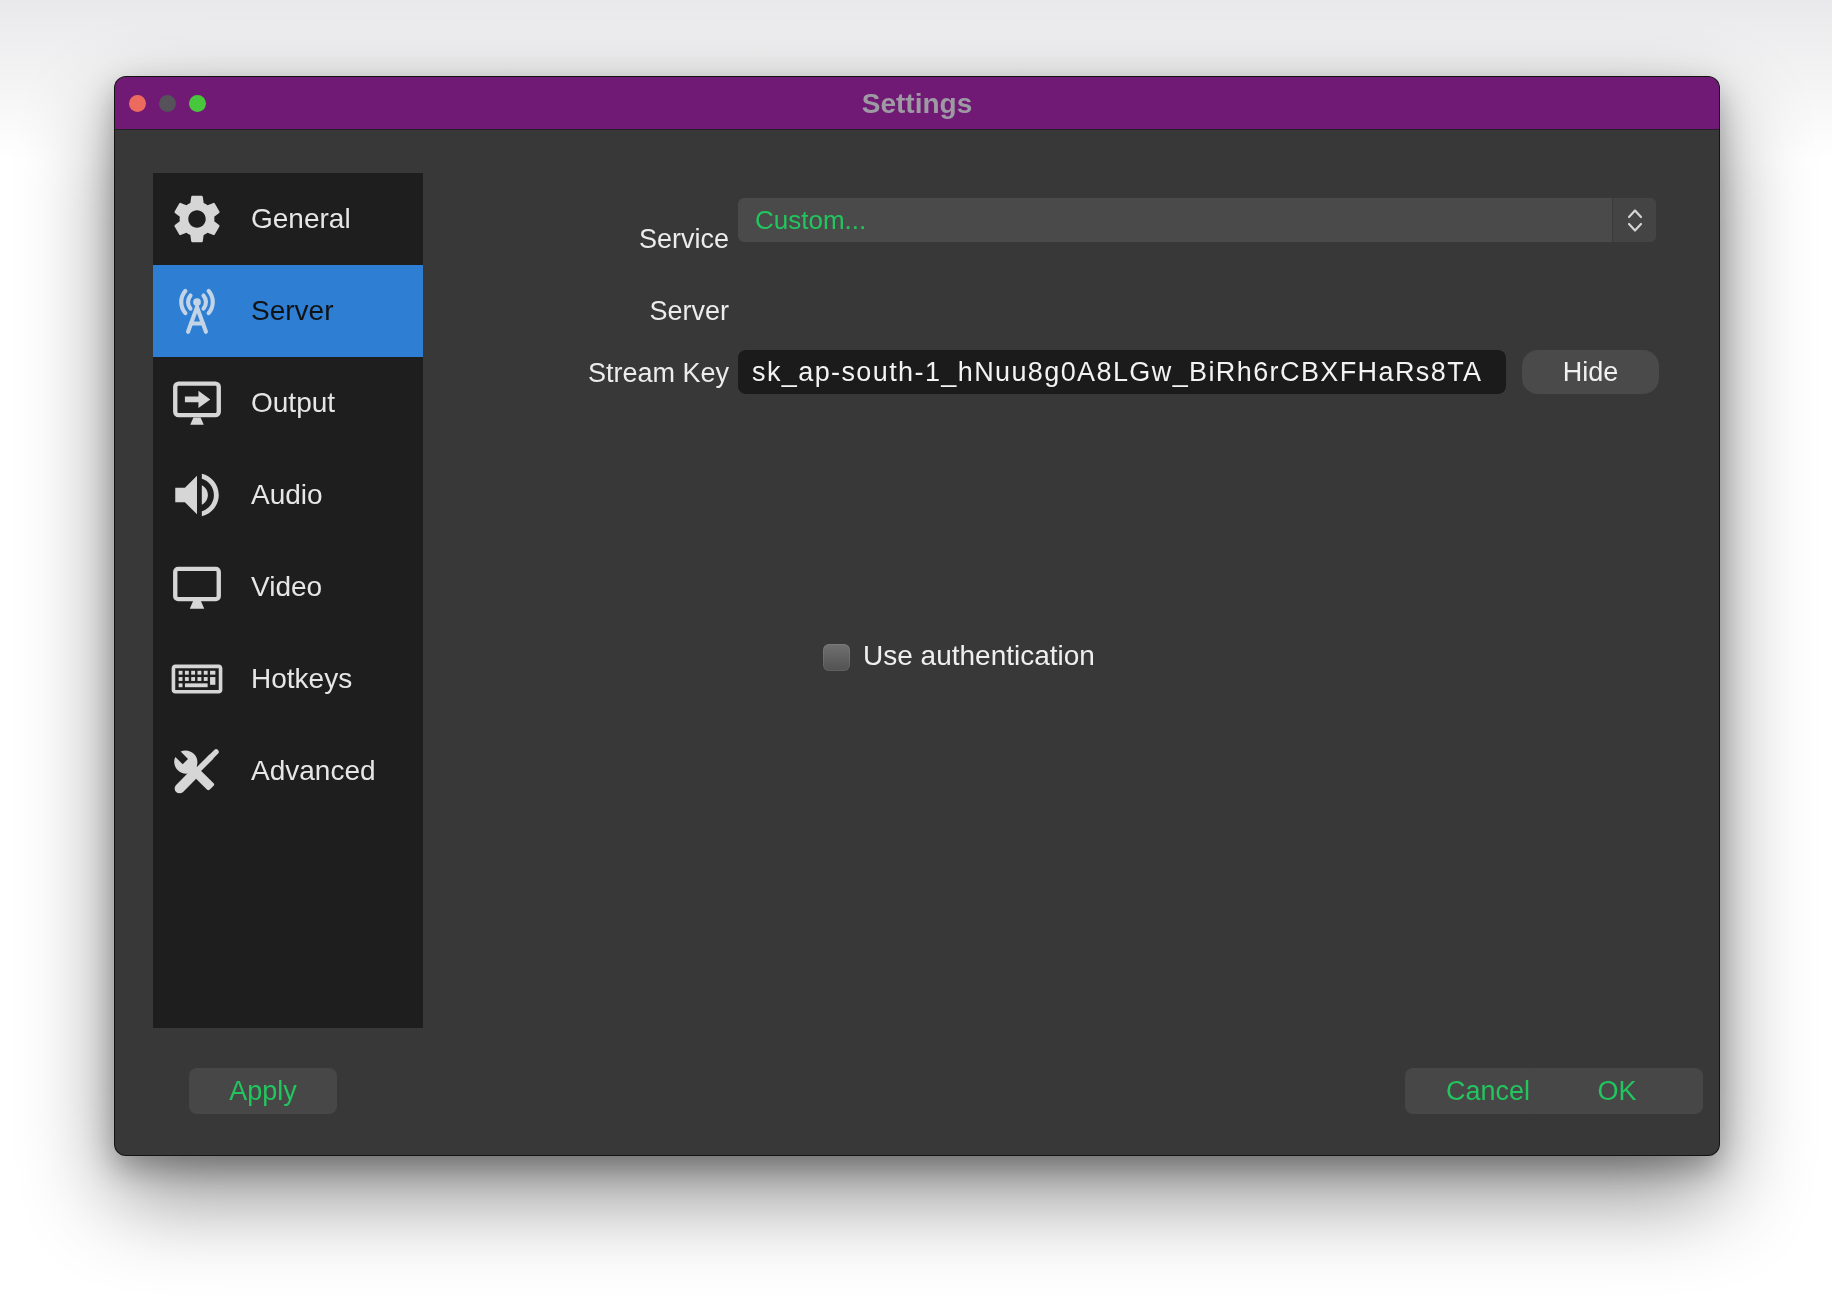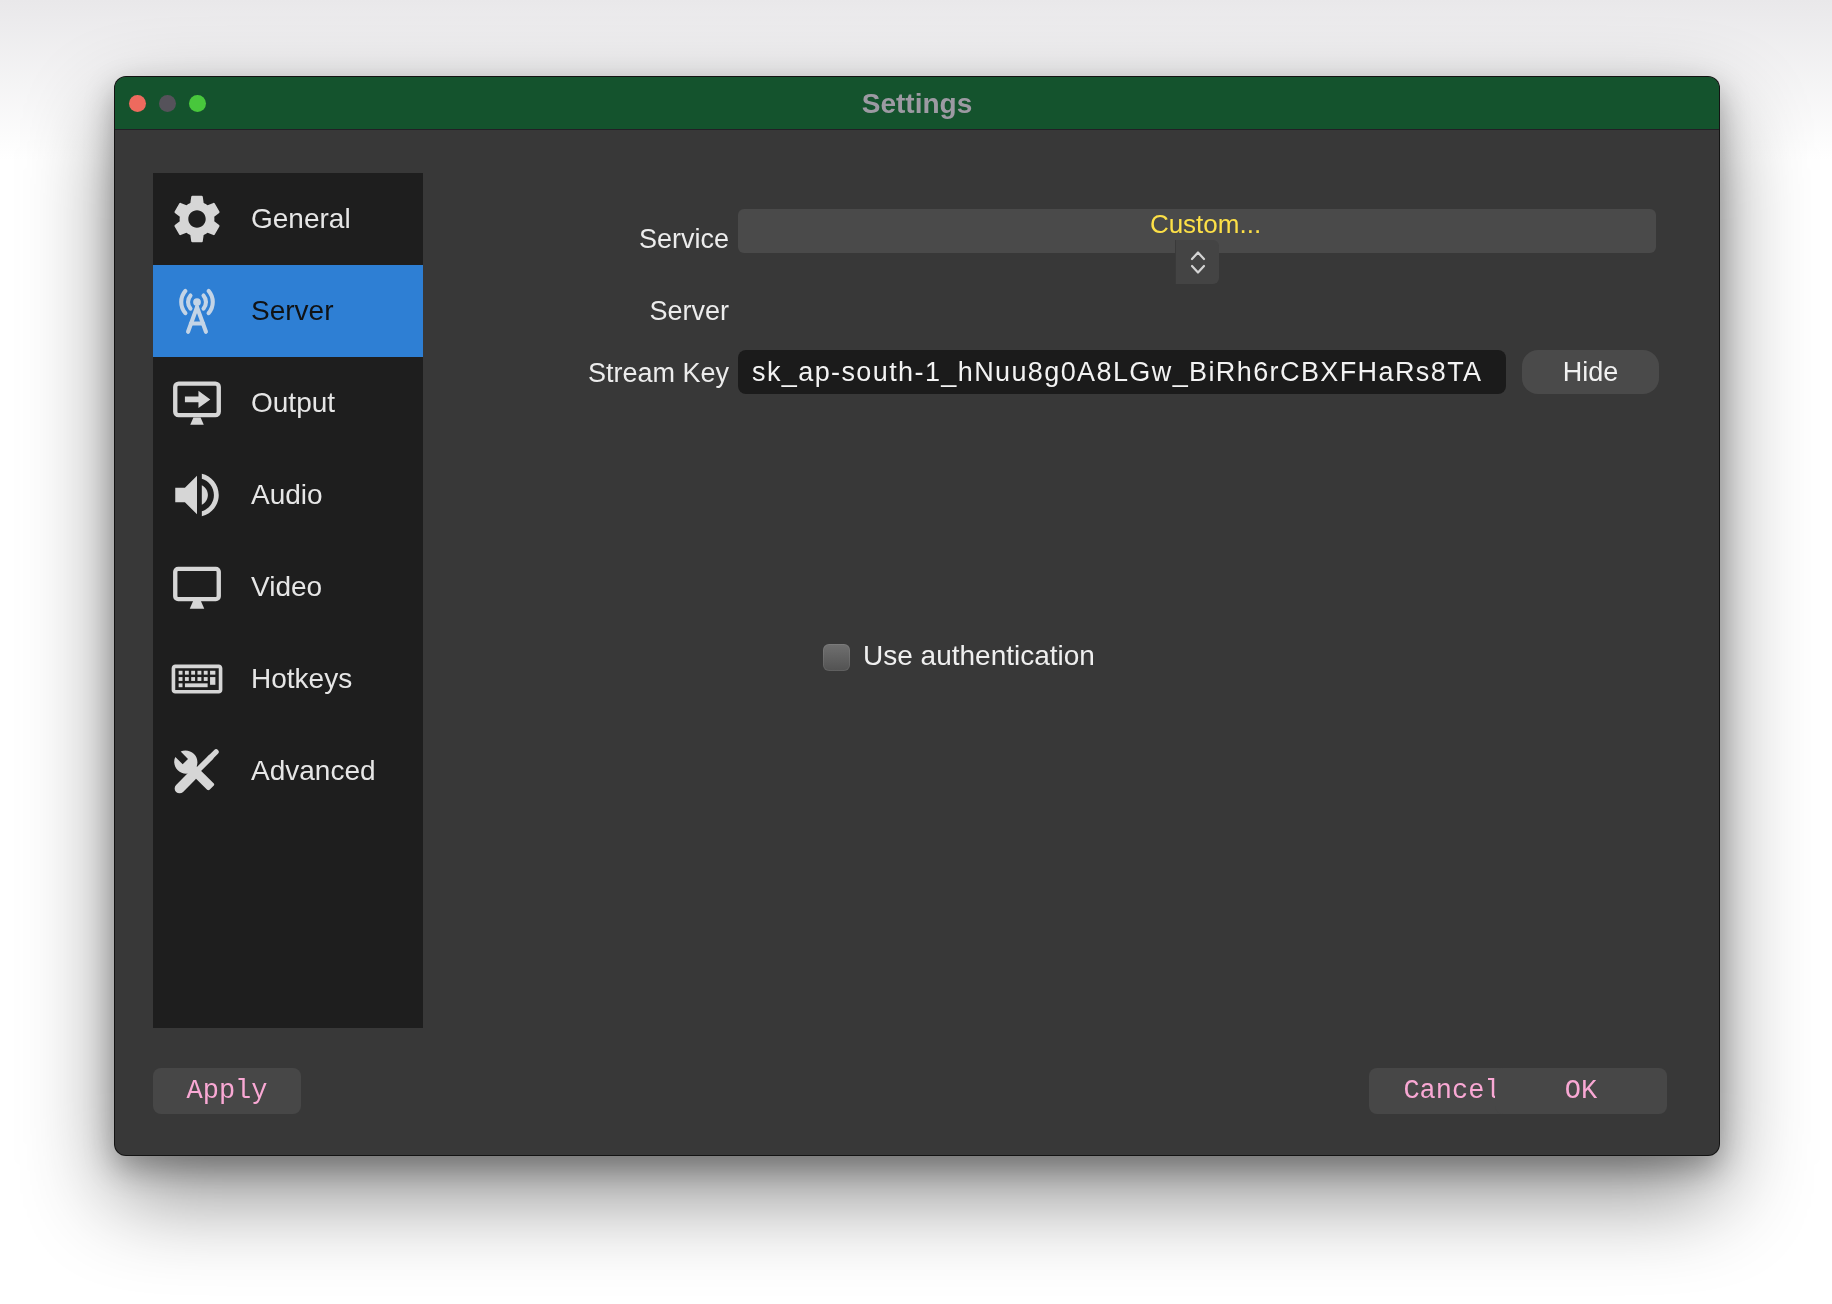--- a/index.html
+++ b/index.html
@@ -21,21 +21,21 @@
     background:#383838;
     border-radius:12px;
     border:1px solid rgba(0,0,0,.65);
     box-shadow:0 40px 90px rgba(0,0,0,.45), 0 12px 30px rgba(0,0,0,.28);
     overflow:hidden;
   }
 
   
   .titlebar {
     position:absolute; left:0; top:0; right:0; height:53px;
-    background:#14532d;
+    background:#701a75;
     border-bottom:1px solid #232026;
   }
   .traffic { position:absolute; top:18px; left:14px; display:flex; gap:13px; }
   .light { width:17px; height:17px; border-radius:50%; }
   .light.red   { background:#ed6a5e; }
   .light.mid   { background:#55525a; }
   .light.green { background:#48c73c; }
   .win-title {
     position:absolute; left:0; right:0; top:0; height:53px;
     line-height:53px; text-align:center;
@@ -57,24 +57,24 @@
   .side-item .lbl { margin-left:20px; font-size:28px; color:#e6e6e6; }
   .side-item.selected { background:#2e7fd4; color:#c3d4e6; }
   .side-item.selected .lbl { color:#101214; font-weight:400; }
 
   
   .frm-label {
     position:absolute; width:240px; text-align:right;
     font-size:27px; color:#ececec;
   }
   .dropdown {
-    position:absolute; left:623px; top:132px; width:918px; height:44px;
+    position:absolute; left:623px; top:121px; width:918px; height:44px;
     background:#4a4a4a; border-radius:6px;
     display:flex; align-items:center;
-    color:#fde047; font-size:26px;flex-direction:column;
+    color:#22c55e; font-size:26px;
   }
   .dropdown .dd-text { padding-left:17px; flex:1; }
   .dd-stepper {
     width:44px; height:44px; flex:none;
     border-left:1px solid #3a3a3a;
     background:#444444;
     border-radius:0 6px 6px 0;
     display:flex; flex-direction:column; align-items:center; justify-content:center; gap:3px;
   }
   .dd-stepper svg { width:18px; height:11px; }
@@ -102,21 +102,21 @@
   }
   .checkbox-label {
     position:absolute; left:748px; top:563px;
     font-size:28px; color:#efefef;
   }
 
   
   .btn {
     position:absolute; top:991px; height:46px;
     background:#474747; border:none; border-radius:8px;
-    color:#f9a8d4; font-size:27px; font-family:Liberation Mono, monospace;
+    color:#22c55e; font-size:27px; font-family:Liberation Sans, sans-serif;margin-left:36px;
   }
   #apply-btn  { left:38px;   width:148px; }
   #cancel-btn { left:1254px; width:166px; }
   #ok-btn     { left:1380px; width:172px; }
 </style>
 </head>
 <body>
 
 <div class="window">
 

